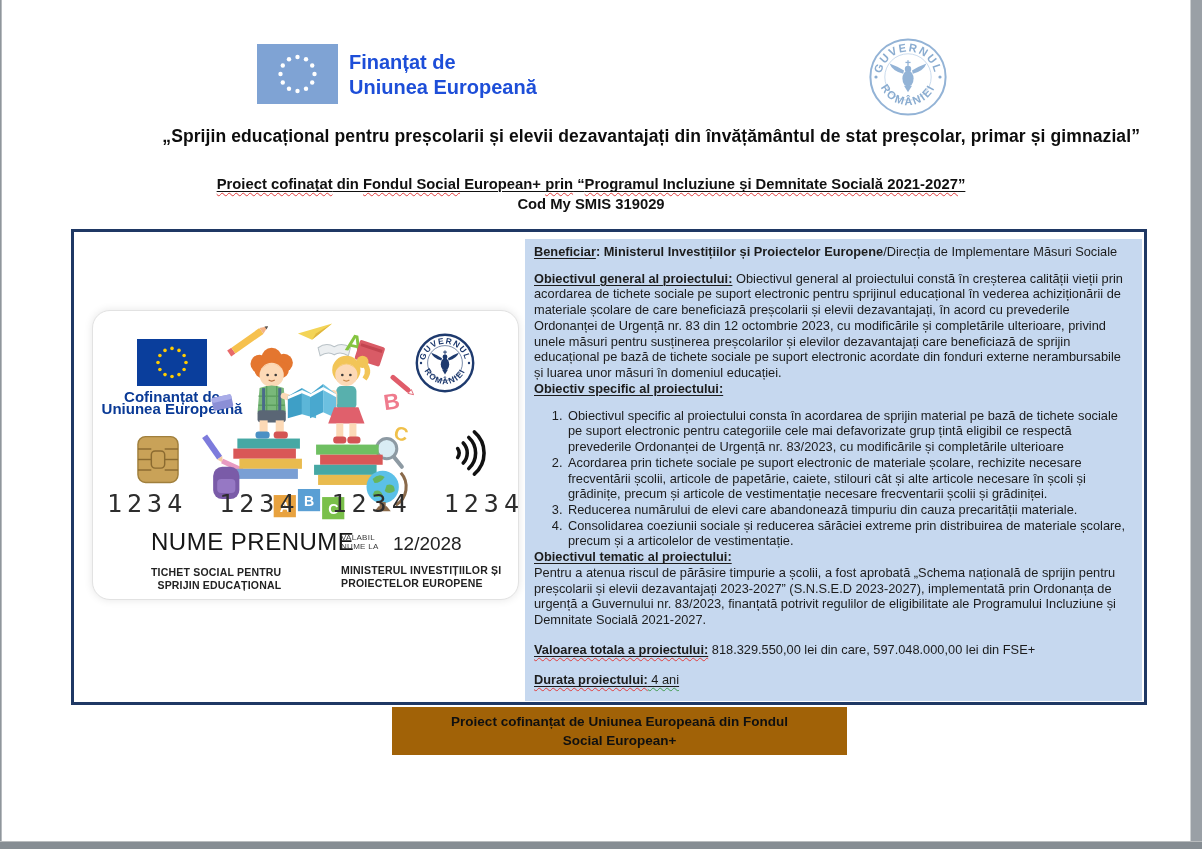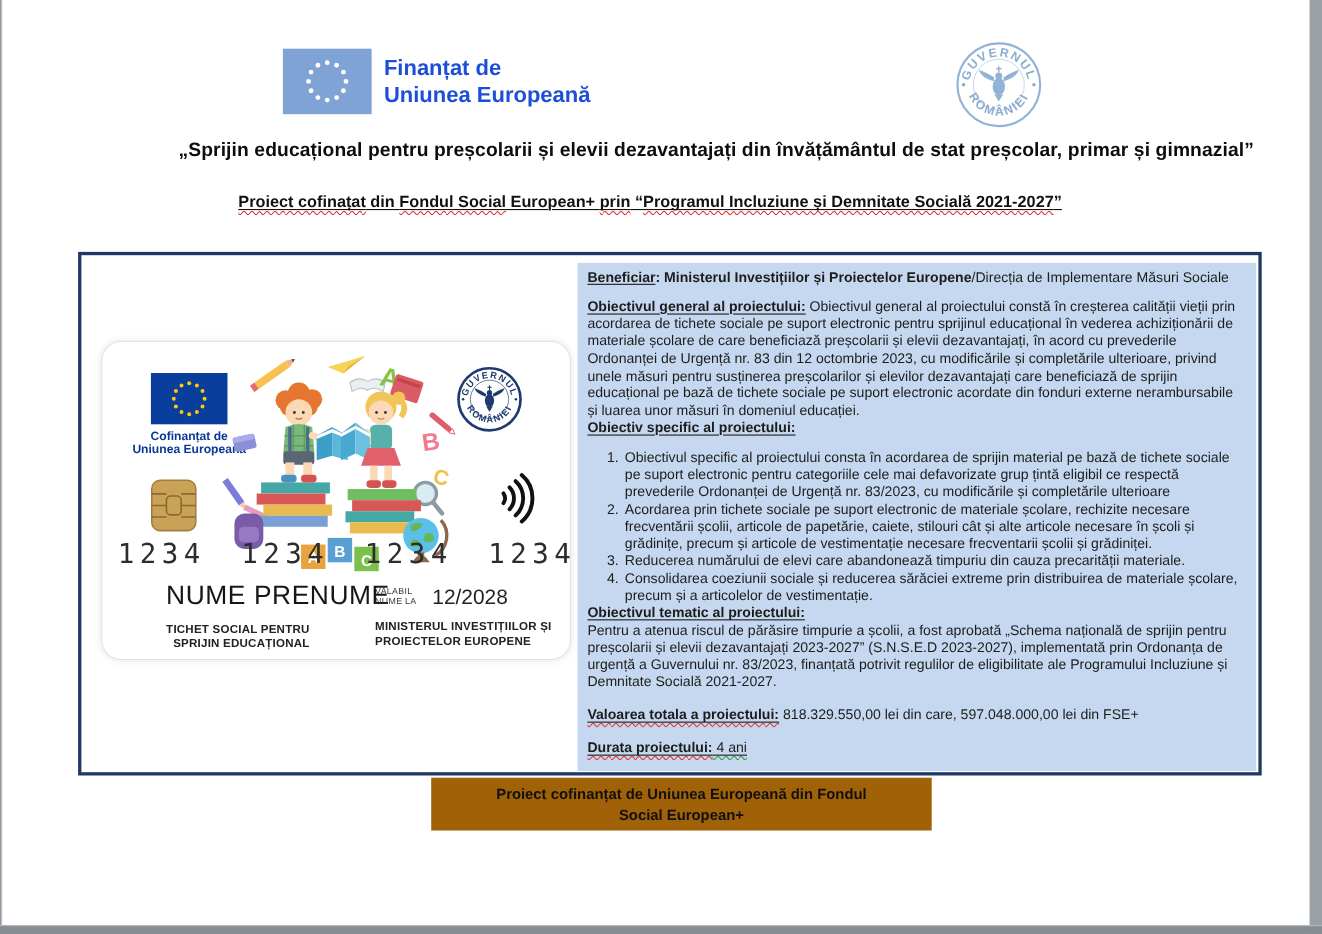--- a/index.html
+++ b/index.html
@@ -58,21 +58,21 @@
 
   
   .card {
     position:absolute; left:18px; top:78px; width:427px; height:290px;
     background:#fff; border:1px solid #e2e2e2; border-radius:18px;
     box-shadow:0 0 8px rgba(0,0,0,0.10);
   }
   .card-flag { position:absolute; left:44px; top:28px; width:70px; height:47px; }
   .card-flag-caption {
     position:absolute; left:2px; top:80px; width:154px;
-    text-align:center; font-size:11px; font-weight:bold; color:#0a3a96; line-height:12px;
+    text-align:center; font-size:15px; font-weight:bold; color:#0a3a96; line-height:12px;
   }
   .children-illustration { position:absolute; left:104px; top:4px; width:222px; height:238px; }
   .card-seal { position:absolute; left:322px; top:22px; width:60px; height:60px; }
   .chip { position:absolute; left:44px; top:124px; width:42px; height:49px; }
   .contactless { position:absolute; left:358px; top:112px; width:40px; height:60px; }
   .card-number {
     position:absolute; left:14px; top:178px; width:400px;
     font-family:"DejaVu Sans Mono", monospace;
     font-size:25px; color:#2d2d2d; letter-spacing:5px; word-spacing:12px; white-space:nowrap;
   }
@@ -166,20 +166,21 @@
       <path d="M45 61 L55 61 L50 69 Z"></path>
     </g>
   </svg>
 
   <div class="title">„Sprijin educațional pentru preșcolarii și elevii dezavantajați din învățământul de stat preșcolar, primar și gimnazial”</div>
   <div class="subtitle">
     <span class="u-wrap">
       <span class="wavy-red">Proiect cofinațat</span><span> din </span><span class="wavy-red">Fondul Social</span><span> European+ </span><span class="wavy-red">prin</span><span> “</span><span class="wavy-red">Programul Incluziune și Demnitate Socială 2021-2027</span><span>”</span>
     </span>
   </div>
+  <div class="cod-line">Cod My SMIS 319029</div>
 
   <div class="main-box">
 
     <div class="card">
 
       <svg class="card-flag" viewBox="0 0 70 47">
         <rect x="0" y="0" width="70" height="47" fill="#0a3e9c"></rect>
         <g fill="#ffcc00">
           <circle cx="49" cy="23.5" r="1.8"></circle>
             <circle cx="47.1" cy="30.5" r="1.8"></circle>

